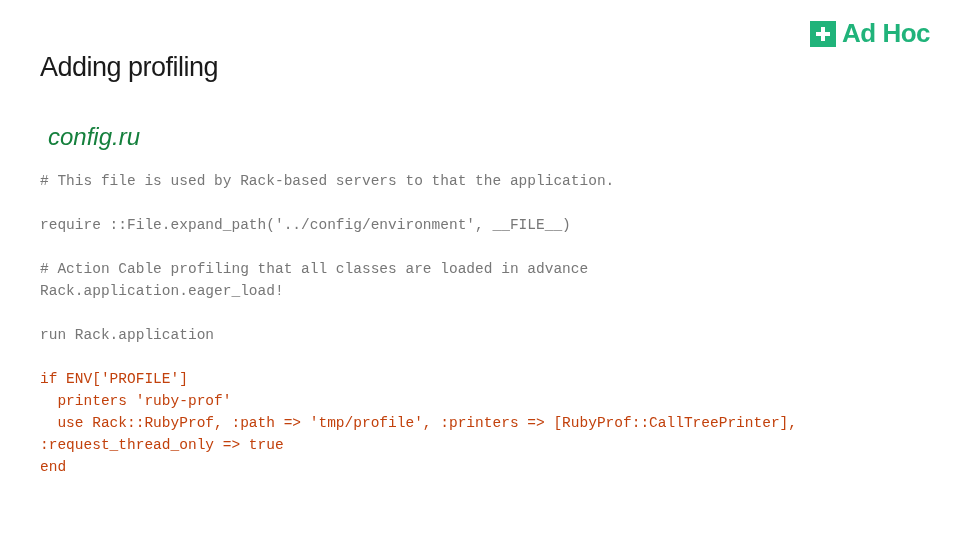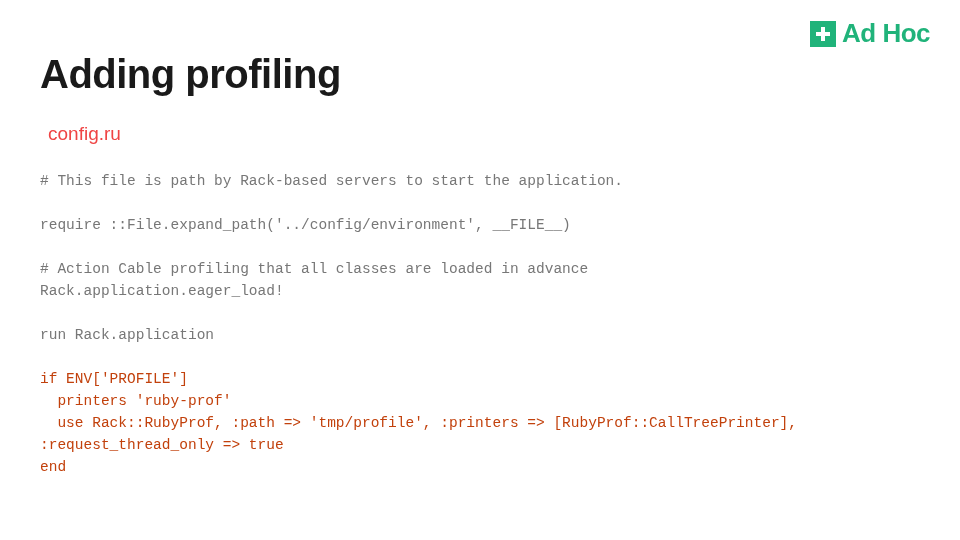--- a/index.html
+++ b/index.html
@@ -50,32 +50,33 @@
     .logo-text {
       font-size: 26px;
       font-weight: 600;
       color: #20b37a;
       letter-spacing: -0.5px;
     }
     .title {
       position: absolute;
       top: 52px;
       left: 40px;
-      font-size: 40px;
-      font-weight: 700;
+      font-size: 27px;
+      font-weight: 400;
       color: #1a1a1a;
       letter-spacing: -0.5px;
     }
     .subtitle {
       position: absolute;
       top: 123px;
       left: 48px;
-      font-size: 19px;
+      font-size: 24px;
       font-weight: 400;
-      color: #ef4444;
+      color: #15803d;
+      font-style: italic;
     }
     .code-block {
       position: absolute;
       top: 170px;
       left: 40px;
       right: 40px;
       font-family: "SFMono-Regular", Menlo, Consolas, "Liberation Mono", monospace;
       font-size: 14.5px;
       line-height: 22px;
       color: #777777;
@@ -91,21 +92,21 @@
 
 <div class="logo">
   <div class="logo-icon"></div>
   <span class="logo-text">Ad Hoc</span>
 </div>
 
 <h1 class="title">Adding profiling</h1>
 
 <div class="subtitle">config.ru</div>
 
-<div class="code-block"><span># This file is path by Rack-based servers to start the application.</span>
+<div class="code-block"><span># This file is used by Rack-based servers to that the application.</span>
 <span></span>
 <span>require ::File.expand_path('../config/environment', __FILE__)</span>
 <span></span>
 <span># Action Cable profiling that all classes are loaded in advance</span>
 <span>Rack.application.eager_load!</span>
 <span></span>
 <span>run Rack.application</span>
 <span></span>
 <span class="code-red">if ENV['PROFILE']</span>
 <span class="code-red">  printers 'ruby-prof'</span>

